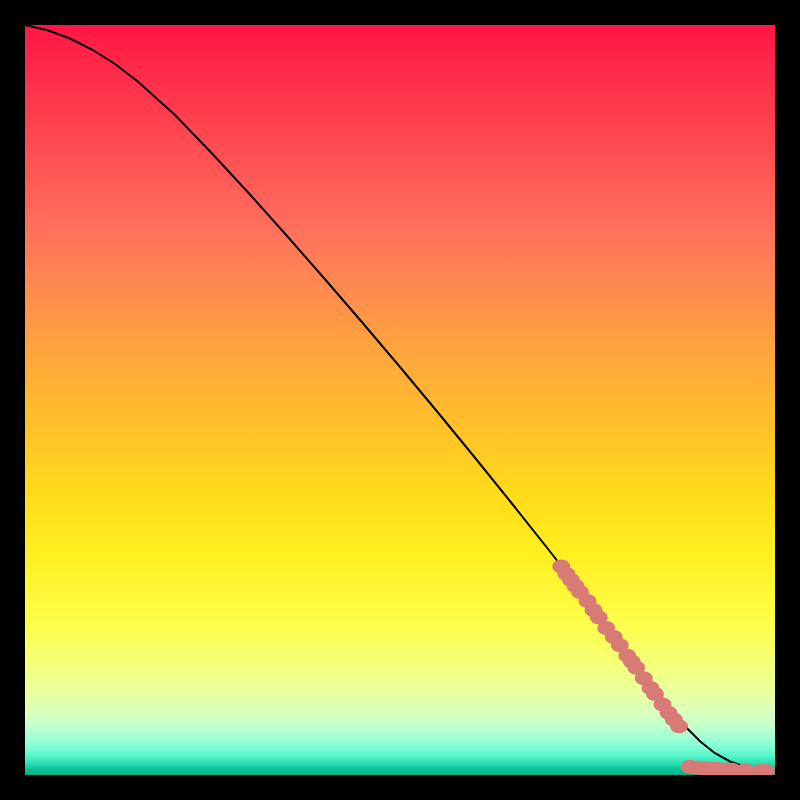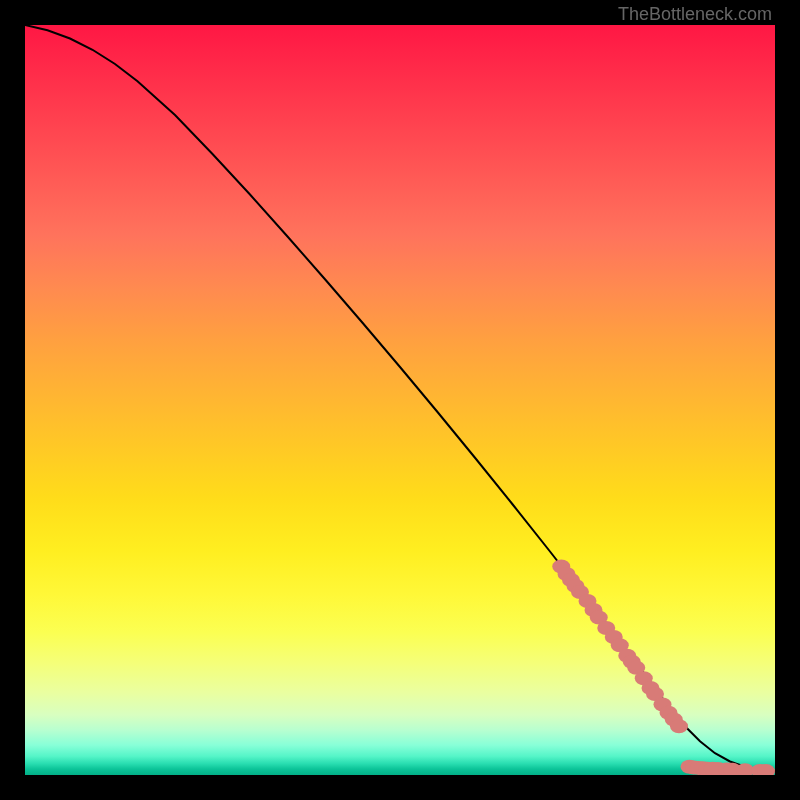--- a/index.html
+++ b/index.html
@@ -57,21 +57,20 @@
     position: absolute;
     inset: 0;
     width: 750px;
     height: 750px;
   }
 </style>
 </head>
 <body>
 
 <div class="chart-container">
-  <div class="credit">TheBottleneck.com</div>
   <div class="plot-area">
     <div class="gradient-bg"></div>
     <svg class="overlay" viewBox="0 0 750 750" preserveAspectRatio="none">
       <path id="curve-path" fill="none" stroke="#000000" stroke-width="2" d="M0.00 0.00 L22.50 5.25 L45.00 13.50 L67.50 24.75 L90.00 39.00 L112.50 56.25 L150.00 90.00 L187.50 129.00 L225.00 169.50 L262.50 211.50 L300.00 254.25 L337.50 297.75 L375.00 342.00 L412.50 387.00 L450.00 432.75 L487.50 479.25 L525.00 526.50 L562.50 574.50 L600.00 623.25 L615.00 642.75 L630.00 663.00 L645.00 683.25 L660.00 701.25 L675.00 716.25 L690.00 728.25 L705.00 736.50 L720.00 741.75 L735.00 744.75 L750.00 746.25"></path>
       <g id="markers">
           <ellipse cx="536.25" cy="541.50" rx="9" ry="7" fill="#d87b77"></ellipse>
           <ellipse cx="541.50" cy="549.00" rx="9" ry="7" fill="#d87b77"></ellipse>
           <ellipse cx="546.00" cy="555.00" rx="9" ry="7" fill="#d87b77"></ellipse>
           <ellipse cx="550.50" cy="561.00" rx="9" ry="7" fill="#d87b77"></ellipse>
           <ellipse cx="555.00" cy="567.00" rx="9" ry="7" fill="#d87b77"></ellipse>

